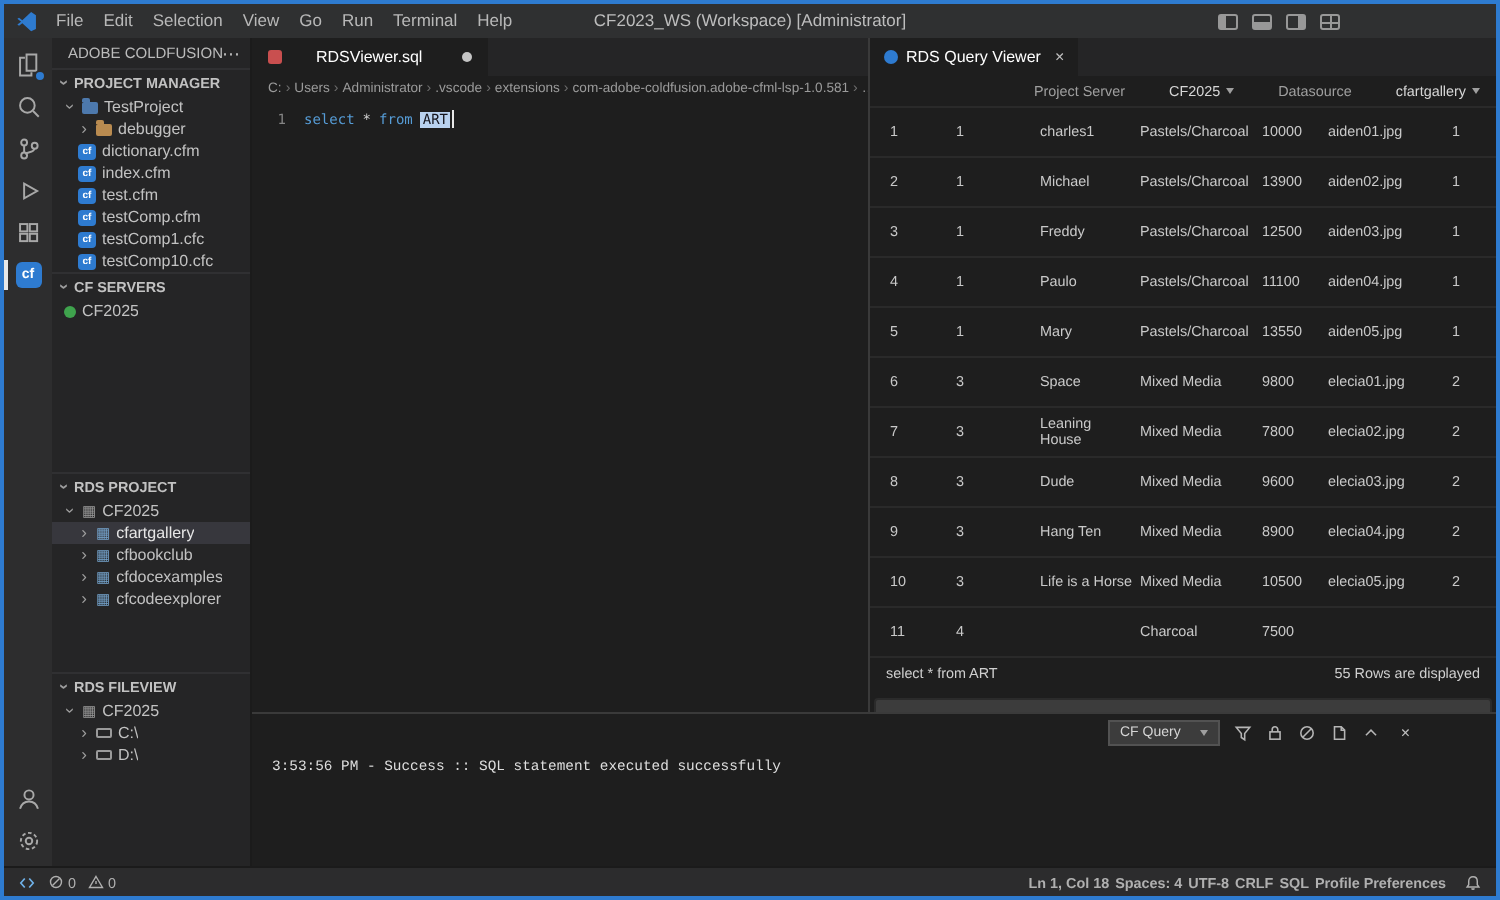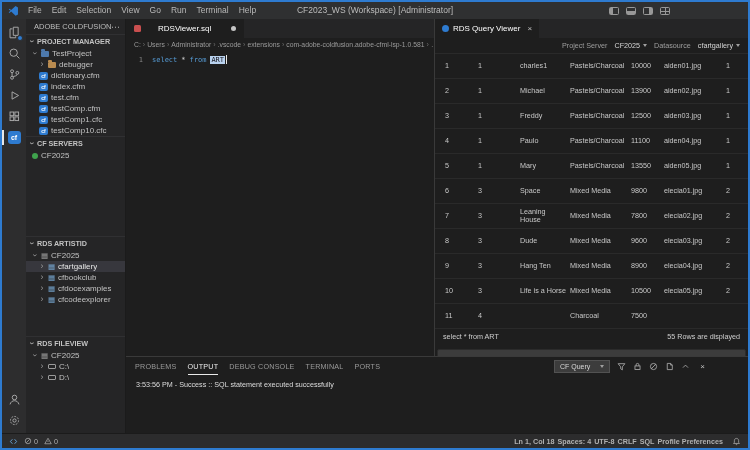--- a/index.html
+++ b/index.html
@@ -79,42 +79,42 @@
 .tok.sel{background:#b9d2ef;color:#16161e;margin-right:0;padding:0 1px;}
 .cursor{width:1px;height:9px;background:#e8e8e8;margin-left:1px;}
 
 
 .right-panel{width:314px;flex:0 0 auto;display:flex;flex-direction:column;background:#1e1e1e;border-left:1px solid #3a3a3a;}
 .rp-tabbar{height:19px;background:#252526;display:flex;flex:0 0 auto;}
 .rp-tab{display:flex;align-items:center;gap:4px;padding:0 7px;background:#1e1e1e;font-size:8px;color:#fff;cursor:pointer;}
 .qv-ic{width:7px;height:7px;border-radius:50%;background:#2e7bd0;flex:0 0 auto;}
 .close-x{margin-left:3px;color:#c0c0c0;font-size:8px;cursor:pointer;}
 .close-x::before{content:"×";}
-.rp-toolbar{height:16px;flex:0 0 auto;display:flex;align-items:center;justify-content:flex-end;gap:7px;padding:0 8px;font-size:7.2px;color:#9f9f9f;border-bottom:1px solid #2a2a2a;}
+.rp-toolbar{height:16px;flex:0 0 auto;display:flex;align-items:center;justify-content:flex-end;gap:22px;padding:0 8px;font-size:7.2px;color:#9f9f9f;border-bottom:1px solid #2a2a2a;}
 .ddl{display:inline-flex;align-items:center;gap:3px;color:#d6d6d6;cursor:pointer;}
 .caret{width:0;height:0;border-left:2.5px solid transparent;border-right:2.5px solid transparent;border-top:3px solid #9f9f9f;}
 .gridrow{display:grid;grid-template-columns:33px 42px 50px 61px 33px 62px 1fr;padding-left:10px;align-items:center;}
 .thead{height:16px;flex:0 0 auto;font-size:7.2px;font-weight:bold;color:#d0d0d0;border-bottom:1px solid #2e2e2e;}
 .th{padding-right:3px;overflow:hidden;white-space:nowrap;cursor:pointer;}
 .tbody{flex:1;overflow:hidden;}
 .trow{height:25px;border-bottom:1px solid #2a2a2a;font-size:7.2px;color:#c9c9c9;cursor:pointer;}
 .td{padding-right:3px;overflow:hidden;line-height:8.5px;max-height:17px;}
 .rp-status{height:13px;flex:0 0 auto;display:flex;align-items:center;justify-content:space-between;padding:0 8px;font-size:7.2px;color:#cfcfcf;}
 .rp-inputwrap{height:13px;flex:0 0 auto;padding:0 2px 2px;}
 .rp-input{width:100%;height:100%;background:#3c3c3c;border:1px solid #2b2b2b;border-radius:2px;color:#ddd;font-size:7px;padding:0 3px;outline:none;font-family:"Liberation Sans",sans-serif;}
 
 
 .bottom-panel{height:77px;flex:0 0 auto;border-top:1px solid #3a3a3a;display:flex;flex-direction:column;background:#1e1e1e;}
 .pt-row{height:18px;flex:0 0 auto;display:flex;align-items:center;gap:11px;padding:0 9px;font-size:7.2px;color:#9a9a9a;}
 .panel-tab{line-height:17px;cursor:pointer;letter-spacing:.2px;white-space:nowrap;}
 .panel-tab.active{color:#e9e9e9;box-shadow:inset 0 -1px 0 #e9e9e9;}
 .pt-actions{margin-left:auto;display:flex;align-items:center;gap:7px;padding-right:34px;}
 .chan{display:inline-flex;align-items:center;gap:10px;height:13px;background:#3c3c3c;border:1px solid #525252;padding:0 5px;font-size:7px;color:#d6d6d6;cursor:pointer;}
 .pi{display:inline-flex;cursor:pointer;align-items:center;}
-.panel-out{flex:1;padding:5px 0 0 10px;font-family:Liberation Sans, sans-serif;font-size:7.2px;color:#dedede;}
+.panel-out{flex:1;padding:5px 0 0 10px;font-family:Liberation Mono, monospace;font-size:7.2px;color:#dedede;}
 
 
 .statusbar{height:15px;flex:0 0 auto;background:#2c2c2d;display:flex;align-items:center;gap:7px;padding:0 7px;font-size:7.2px;color:#b0b0b0;border-top:1px solid #1b1b1b;}
 .sb-left{display:flex;align-items:center;gap:6px;}
 .sb-right{margin-left:auto;display:flex;align-items:center;gap:9px;}
 .sb-items{display:flex;align-items:flex-end;gap:3px;font-weight:bold;}
 .sb-item{cursor:pointer;display:inline-flex;align-items:center;gap:2px;white-space:nowrap;}
 svg.ic{display:block;}
 </style>
 </head>
@@ -258,21 +258,21 @@
         </div>
         <div class="tree-row">
           <span class="dot-green"></span>
           <span class="lbl">CF2025</span>
         </div>
       </div>
 
       <div class="section" style="height:100px">
         <div class="sec-head">
           <span class="chev down"></span>
-          <span>RDS ARTISTID</span>
+          <span>RDS PROJECT</span>
         </div>
         <div class="tree-row ind1">
           <span class="chev down"></span>
           <span class="icon-table gray"></span>
           <span class="lbl">CF2025</span>
         </div>
         <div>
             <div class="tree-row ind2 selected">
               <span class="chev"></span>
               <span class="icon-table"></span>
@@ -499,27 +499,20 @@
             <span>55 Rows are displayed</span>
           </div>
           <div class="rp-inputwrap">
             <input class="rp-input" type="text" style="">
           </div>
         </div>
       </div>
 
       <div class="bottom-panel">
         <div class="pt-row">
-          <div class="pt-row" style="padding:0;gap:11px;">
-              <span class="panel-tab">PROBLEMS</span>
-              <span class="panel-tab active">OUTPUT</span>
-              <span class="panel-tab">DEBUG CONSOLE</span>
-              <span class="panel-tab">TERMINAL</span>
-              <span class="panel-tab">PORTS</span>
-            </div>
           <div class="pt-actions">
             <span class="chan">
               <span>CF Query</span>
               <span class="caret"></span>
             </span>
             <span class="pi">
               <svg class="ic" width="9" height="9" viewBox="0 0 16 16" fill="none" stroke="#b5b5b5" stroke-width="1.4">
                   <path d="M2 3h12l-4.5 5.5V14l-3-2V8.5z"></path>
                 </svg>
             </span>

